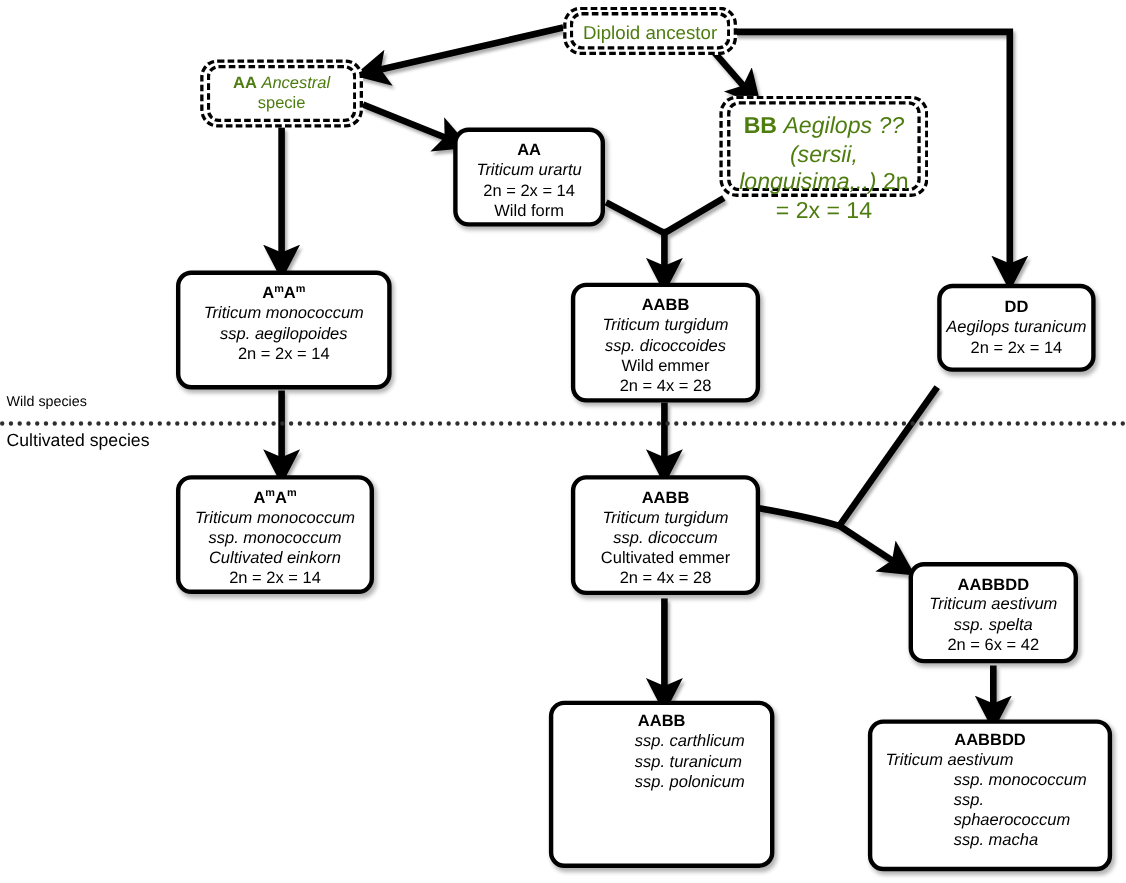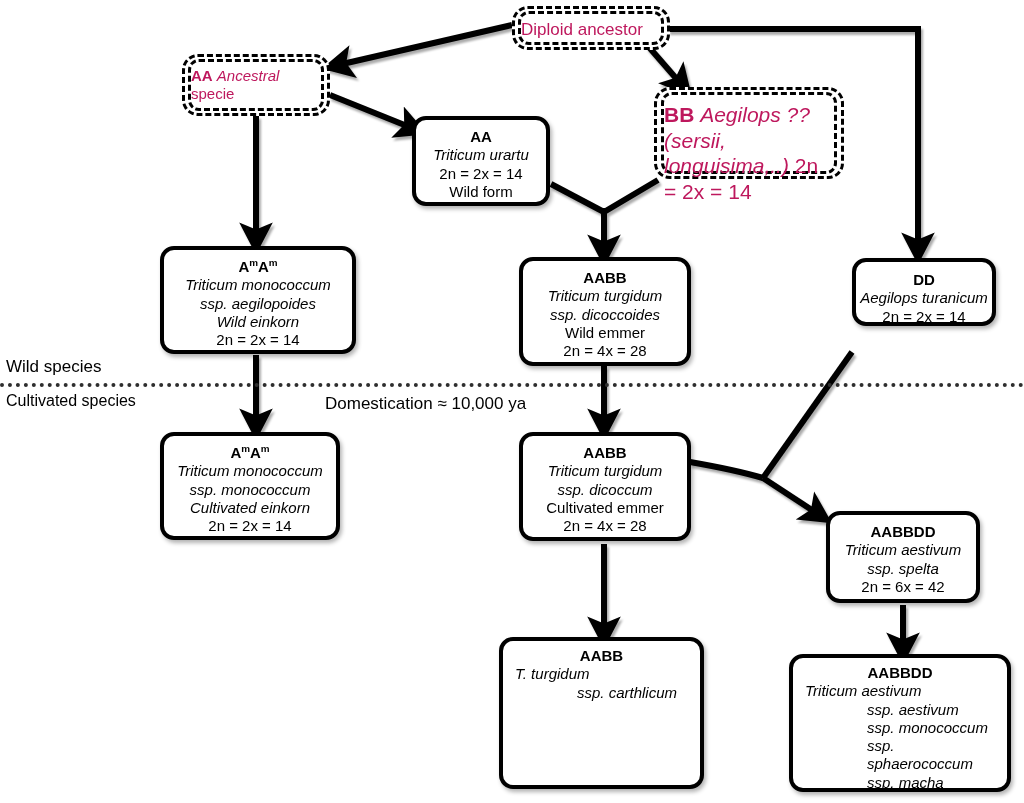--- a/index.html
+++ b/index.html
@@ -47,23 +47,23 @@
     background: #ffffff;
     z-index: 2;
   }
   .dashed-inner {
     position: absolute;
     box-sizing: border-box;
     border: 3px dashed #000000;
     border-radius: 11px;
     background: #ffffff;
     z-index: 3;
-    text-align: left;
+    text-align: center;
     line-height: 1.22;
-    color: #be185d;
+    color: #4d7c0f;
   }
   .bold { font-weight: bold; }
   .ital { font-style: italic; }
   .reg  { font-style: normal; }
   sup.sm {
     font-size: 0.66em;
     vertical-align: super;
     line-height: 0;
     font-weight: bold;
   }
@@ -131,23 +131,22 @@
       <line x1="763" y1="478" x2="818" y2="514" marker-end="url(#ah)"></line>
 
       <line x1="604" y1="544" x2="604" y2="632" marker-end="url(#ah)"></line>
 
       <line x1="903" y1="605" x2="903" y2="648" marker-end="url(#ah)"></line>
     </g>
   </svg>
 
   <div class="divider"></div>
 
-  <div class="label" style="left:6px; top:357px; font-size:17px;">Wild species</div>
+  <div class="label" style="left:6px; top:357px; font-size:13px;">Wild species</div>
   <div class="label" style="left:6px; top:392px; font-size:16px;">Cultivated species</div>
-  <div class="label" style="left:325px; top:394px; font-size:17px;">Domestication ≈ 10,000 ya</div>
 
   <div class="dashed-outer" style="left:512px; top:6px; width:158px; height:44px;"></div>
   <div class="dashed-inner" style="left:518px; top:11px; width:146px; height:34px; padding-top:6px; font-size:17px;">
     <span class="ln reg">Diploid ancestor</span>
   </div>
 
   <div class="dashed-outer" style="left:182px; top:54px; width:148px; height:62px;"></div>
   <div class="dashed-inner" style="left:188px; top:59px; width:136px; height:52px; padding-top:5px; font-size:15px;">
     <span class="ln bold">AA</span>
     <span class="ln"><em class="ital">Ancestral</em><span class="reg"> specie</span></span>
@@ -165,33 +164,32 @@
     <span class="ln bold">BB</span>
     <span class="ln ital">Aegilops ??</span>
     <span class="ln ital">(sersii, longuisima,..)</span>
     <span class="ln reg">2n = 2x = 14</span>
   </div>
 
   <div class="box solid" style="left:160px; top:246px; width:196px; height:108px; padding-top:8px; font-size:15px;">
     <span class="ln bold">A<sup class="sm">m</sup>A<sup class="sm">m</sup></span>
     <span class="ln ital">Triticum monococcum</span>
     <span class="ln ital">ssp. aegilopoides</span>
-    <span class="ln ital">Wild einkorn</span>
     <span class="ln reg">2n = 2x = 14</span>
   </div>
 
   <div class="box solid" style="left:519px; top:257px; width:172px; height:109px; padding-top:8px; font-size:15px;">
     <span class="ln bold">AABB</span>
     <span class="ln ital">Triticum turgidum</span>
     <span class="ln ital">ssp. dicoccoides</span>
     <span class="ln reg">Wild emmer</span>
     <span class="ln reg">2n = 4x = 28</span>
   </div>
 
-  <div class="box solid" style="left:852px; top:258px; width:144px; height:68px; padding-top:9px; font-size:15px;">
+  <div class="box solid" style="left:852px; top:258px; width:144px; height:80px; padding-top:9px; font-size:15px;">
     <span class="ln bold">DD</span>
     <span class="ln ital">Aegilops turanicum</span>
     <span class="ln reg">2n = 2x = 14</span>
   </div>
 
   <div class="box solid" style="left:160px; top:432px; width:180px; height:108px; padding-top:8px; font-size:15px;">
     <span class="ln bold">A<sup class="sm">m</sup>A<sup class="sm">m</sup></span>
     <span class="ln ital">Triticum monococcum</span>
     <span class="ln ital">ssp. monococcum</span>
     <span class="ln ital">Cultivated einkorn</span>
@@ -208,26 +206,26 @@
 
   <div class="box solid" style="left:826px; top:511px; width:154px; height:92px; padding-top:8px; font-size:15px;">
     <span class="ln bold">AABBDD</span>
     <span class="ln ital">Triticum aestivum</span>
     <span class="ln ital">ssp. spelta</span>
     <span class="ln reg">2n = 6x = 42</span>
   </div>
 
   <div class="box solid listbox" style="left:499px; top:637px; width:205px; height:152px; padding:6px 8px 0 8px; font-size:15px;">
     <span class="hdr">AABB</span>
-    <span class="genus">T. turgidum</span>
     <span class="ssp">ssp. carthlicum</span>
+    <span class="ssp">ssp. turanicum</span>
+    <span class="ssp">ssp. polonicum</span>
   </div>
 
   <div class="box solid listbox" style="left:789px; top:654px; width:222px; height:138px; padding:6px 8px 0 8px; font-size:15px;">
     <span class="hdr">AABBDD</span>
     <span class="genus">Triticum aestivum</span>
-    <span class="ssp">ssp. aestivum</span>
     <span class="ssp">ssp. monococcum</span>
     <span class="ssp">ssp. sphaerococcum</span>
     <span class="ssp">ssp. macha</span>
   </div>
 
 </div>
 
 </body></html>

